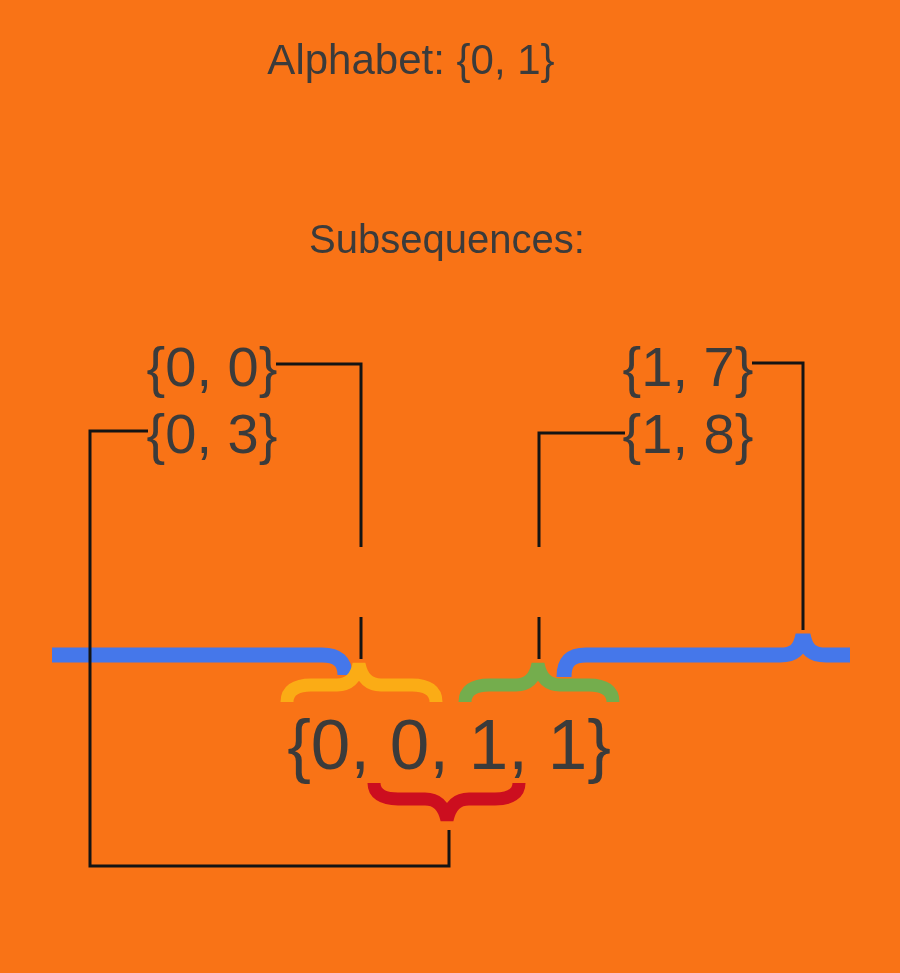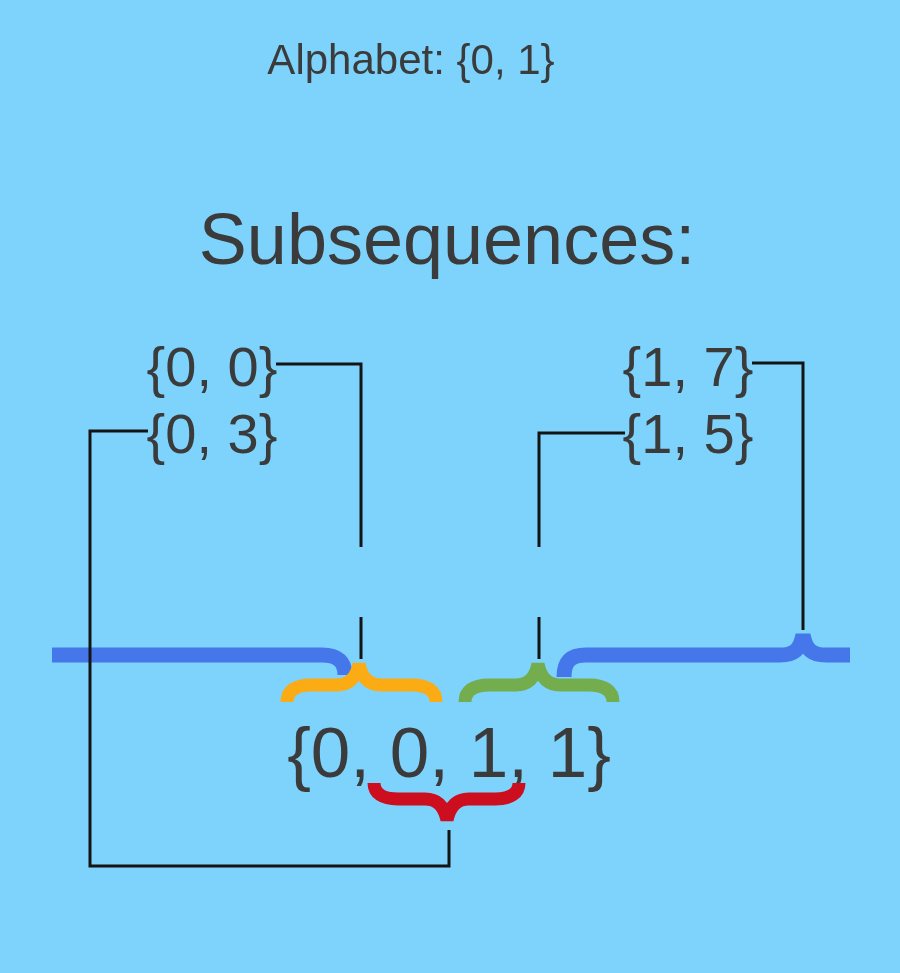--- a/index.html
+++ b/index.html
@@ -1,48 +1,47 @@
 <!DOCTYPE html>
 <html><head>
 <meta charset="utf-8">
 <style>
   html, body { margin: 0; padding: 0; }
   body { font-family: "Liberation Sans", sans-serif; }
   #stage {
     position: relative;
     width: 900px;
     height: 973px;
-    background: #7dd3fc;
+    background: #f97316;
     overflow: hidden;
     color: #3b3b3b;
     text-decoration: underline;
   }
   .txt {
     position: absolute;
     transform: translateX(-50%);
     white-space: nowrap;
     color: #3b3b3b;
   }
   .top-block {
     font-size: 42px;
     line-height: 51px;
     text-align: center;
   }
   .heading {
-    font-size: 72px;
+    font-size: 40px;
     line-height: 56px;
   }
   .subseq-label {
     font-size: 56px;
     line-height: 56px;
   }
   .sequence {
     font-size: 71px;
     line-height: 71px;
-    margin-top: 8px;
   }
   svg#overlay {
     position: absolute;
     left: 0; top: 0;
     width: 900px; height: 973px;
   }
 </style>
 </head>
 <body>
 
@@ -50,21 +49,21 @@
 
   <div class="txt top-block" style="left:411px; top:34px;">
     <div>Alphabet: {0, 1}</div>
   </div>
 
   <div class="txt heading" style="left:447px; top:211px;">Subsequences:</div>
 
   <div class="txt subseq-label" style="left:212px; top:339px;">{0, 0}</div>
   <div class="txt subseq-label" style="left:212px; top:406px;">{0, 3}</div>
   <div class="txt subseq-label" style="left:688px; top:339px;">{1, 7}</div>
-  <div class="txt subseq-label" style="left:688px; top:406px;">{1, 5}</div>
+  <div class="txt subseq-label" style="left:688px; top:406px;">{1, 8}</div>
 
 
   <div class="txt sequence" style="left:449px; top:709px;">{0, 0, 1, 1}</div>
 
   <svg id="overlay" viewBox="0 0 900 973">
 
     <path d="M 52 655 L 322 655 C 338 655, 345 662, 345 675" fill="none" stroke-width="15" stroke="#4577ea"></path>
 
     <path d="M 564 677 C 564 661, 571 655, 586 655 L 780 655 C 794 655, 800 650, 803 635 C 806 650, 812 655, 826 655 L 850 655" fill="none" stroke-width="15" stroke="#4577ea"></path>
 

